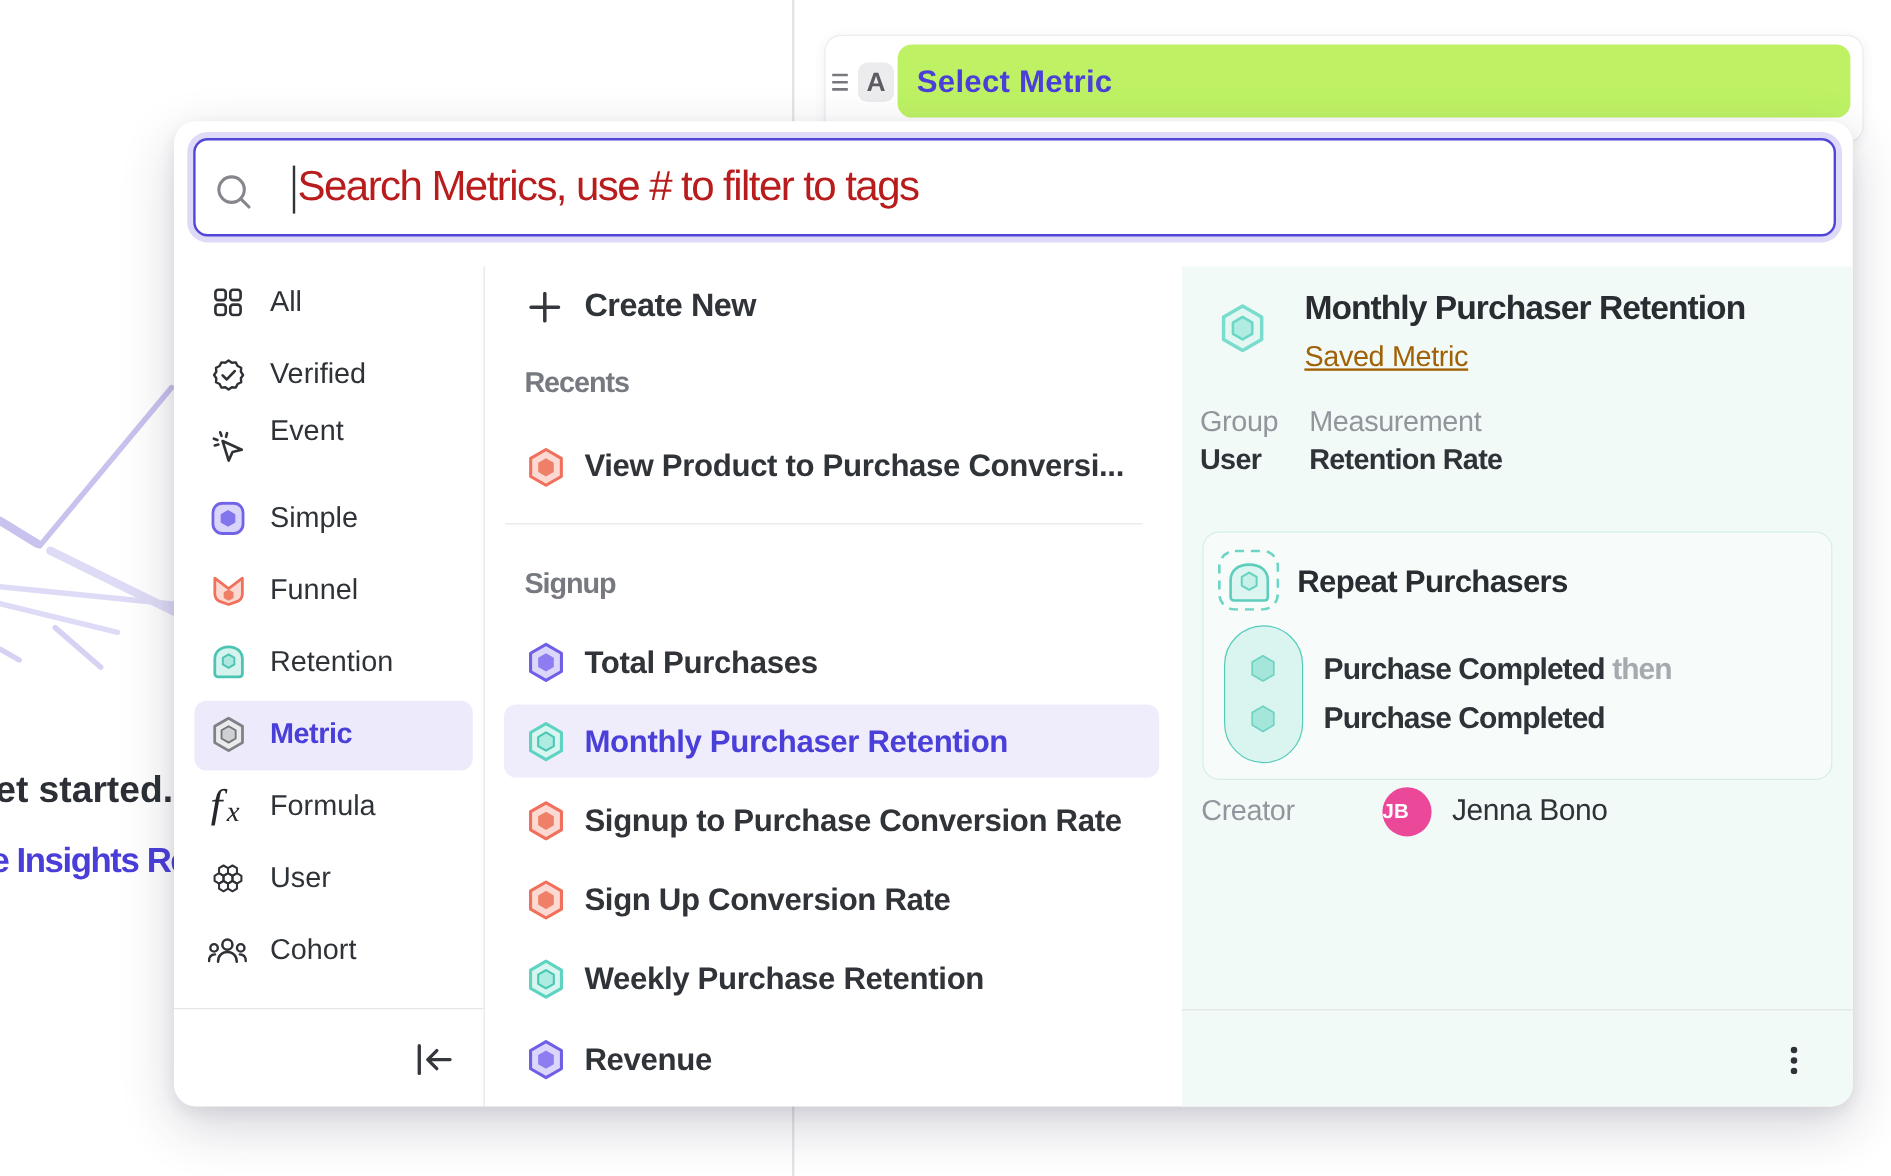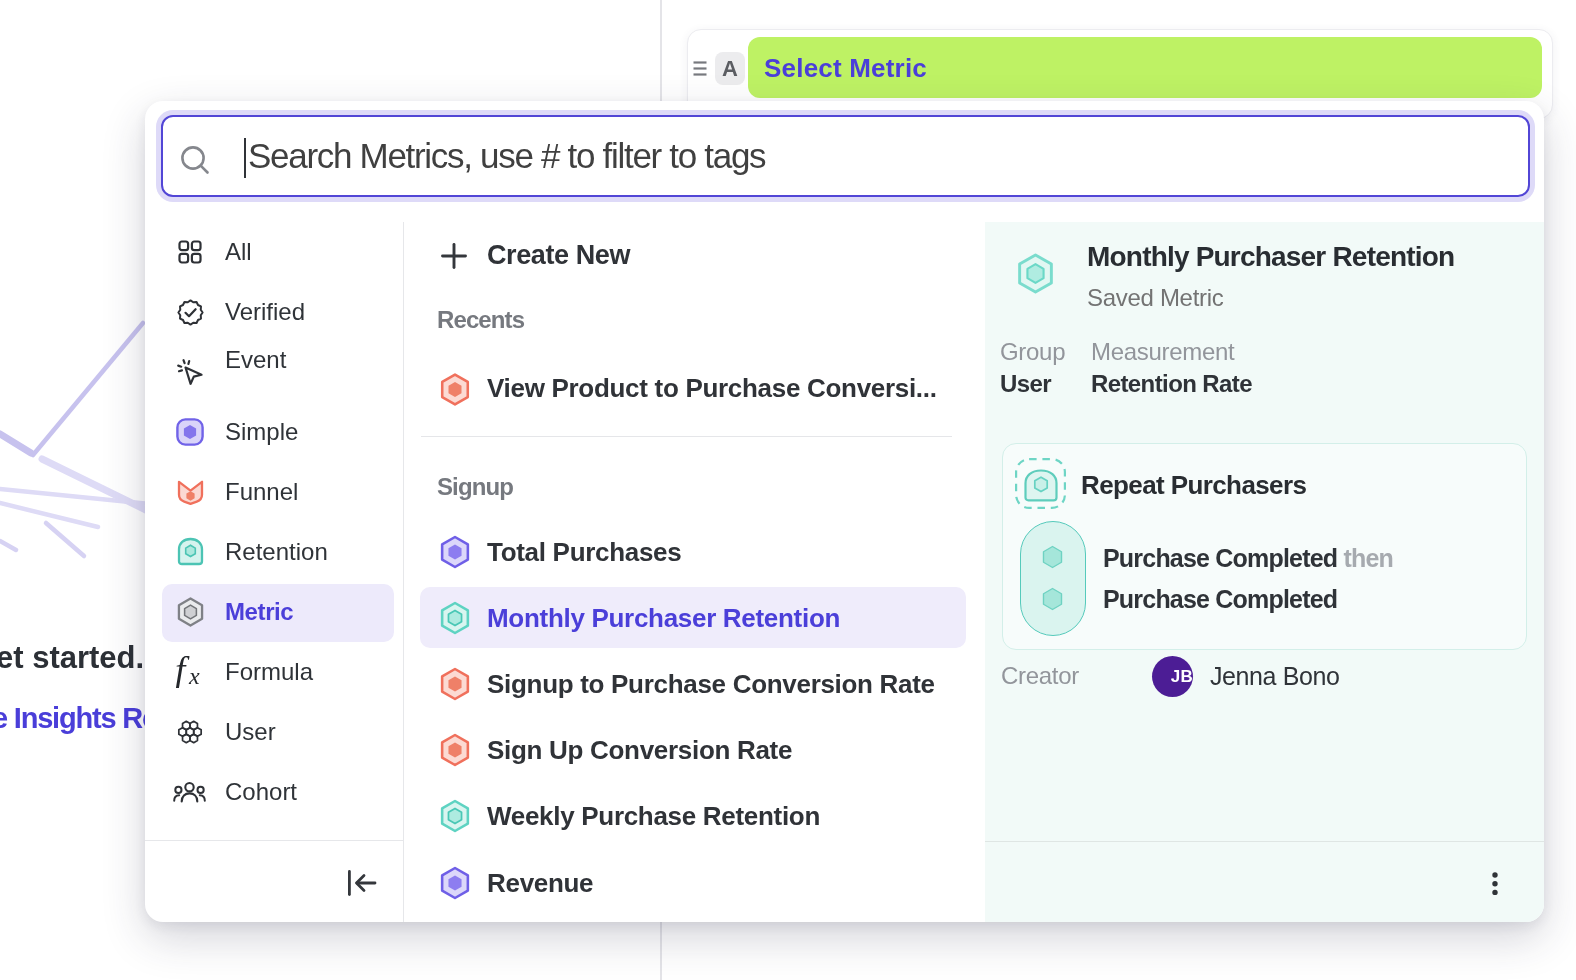--- a/index.html
+++ b/index.html
@@ -16,43 +16,43 @@
   #hdrpill span { position:absolute; left:16px; top:50%; transform:translateY(-50%);
     font-size:26px; font-weight:bold; letter-spacing:0.2px; color:#4b3fd9; }
   #achip { left:715px; top:52px; width:30px; height:33px; background:#ececee; border-radius:8px;
     text-align:center; line-height:33px; font-size:22px; font-weight:bold; color:#5b5d62; }
   #modal { left:145px; top:101px; width:1399px; height:821px; background:#fff;
     border-radius:18px; box-shadow:0 16px 44px rgba(40,40,70,0.20), 0 4px 12px rgba(40,40,70,0.08); }
   #searchring { left:11px; top:9px; width:1379px; height:92px; background:#dedaf8; border-radius:17px; }
   #searchbox { left:16px; top:14px; width:1369px; height:82px; background:#fff;
     border:2px solid #5246d6; border-radius:12px; }
   #caret { left:81px; top:21px; width:2px; height:40px; background:#303338; }
-  #ph { left:85px; top:50%; transform:translateY(-50%); font-size:35px; letter-spacing:-1.3px; color:#404040; white-space:nowrap; }
+  #ph { left:85px; top:50%; transform:translateY(-50%); font-size:35px; letter-spacing:-1.3px; color:#b91c1c; white-space:nowrap; }
   #sidediv { left:258px; top:121px; width:1px; height:700px; background:#e6e7ea; }
   #middiv  { left:840px; top:121px; width:1px; height:700px; background:#e6e7ea; }
   #sidehr  { left:0; top:739px; width:258px; height:1px; background:#e6e7ea; }
   .srow { position:absolute; left:80px; font-size:24px; letter-spacing:0px; color:#2f3338; white-space:nowrap; transform:translateY(-50%); }
   #selside { left:17px; top:483px; width:232px; height:58px; background:#edeafb; border-radius:10px; }
   .mlabel { position:absolute; left:292px; font-size:24px; font-weight:bold; letter-spacing:-0.9px; color:#76797f; transform:translateY(-50%); white-space:nowrap; }
   .mitem { position:absolute; left:342px; font-size:26px; font-weight:bold; letter-spacing:-0.3px; color:#303338; transform:translateY(-50%); white-space:nowrap; }
   #recdiv { left:276px; top:335px; width:531px; height:1px; background:#e5e6e9; }
   #selrow { left:275px; top:486px; width:546px; height:61px; background:#efecfb; border-radius:10px; }
   #rpanel { left:840px; top:121px; width:559px; height:700px; background:#f2faf8; border-radius:0 0 18px 0; }
   #rtitle { left:102px; top:35px; transform:translateY(-50%); font-size:28px; font-weight:bold; letter-spacing:-0.8px; color:#292d32; white-space:nowrap; }
-  #rsub { left:102px; top:76px; transform:translateY(-50%); font-size:24px; color:#737373; letter-spacing:-0.3px; }
+  #rsub { left:102px; top:76px; transform:translateY(-50%); font-size:24px; color:#a16207; letter-spacing:-0.3px;text-decoration:underline; }
   .plabel { position:absolute; font-size:24px; color:#92959b; letter-spacing:-0.3px; transform:translateY(-50%); }
   .pvalue { position:absolute; font-size:24px; font-weight:bold; color:#2f3338; letter-spacing:-0.6px; transform:translateY(-50%); }
   #rcard { left:17px; top:201px; width:525px; height:207px; background:#f7fcfb; border:1.5px solid #d3efe9; border-radius:14px;margin-top:20px; }
   
   #rcardtitle { left:78px; top:41px; transform:translateY(-50%); font-size:26px; font-weight:bold; letter-spacing:-0.6px; color:#292d32; white-space:nowrap; }
   #capsule { left:17px; top:77px; width:66px; height:115px; background:#daf4ef; border:1.5px solid #55cabb; border-radius:33px; }
   .ptext { position:absolute; left:100px; font-size:25px; font-weight:bold; letter-spacing:-0.8px; color:#2f3338; transform:translateY(-50%); white-space:nowrap; }
   .ptext .then { font-weight:bold; color:#a6aaaf; }
-  #avatar { left:167px; top:434px; width:41px; height:41px; background:#4c1d95; border-radius:50%;
-    text-align:right; line-height:41px; font-size:17px; font-weight:bold; color:#fff; letter-spacing:0.3px; }
+  #avatar { left:167px; top:434px; width:41px; height:41px; background:#ec4899; border-radius:50%;
+    text-align:left; line-height:41px; font-size:17px; font-weight:bold; color:#fff; letter-spacing:0.3px; }
   #creatorname { left:225px; top:454px; transform:translateY(-50%); font-size:25px; color:#2f3338; letter-spacing:-0.4px; }
   #rfoot { left:0; top:619px; width:559px; height:1px; background:#dfe6e4; }
 </style>
 </head>
 <body>
 <div id="stage">
   <div id="vline" class="abs"></div>
   <svg class="abs" style="left:0;top:300px" width="160" height="280" viewBox="0 300 160 280">
       <line x1="143" y1="323" x2="33" y2="455" stroke="#c7c2ee" stroke-width="4.5" stroke-linecap="round"></line>
       <line x1="0" y1="434" x2="31" y2="453" stroke="#c7c2ee" stroke-width="7" stroke-linecap="round"></line>

